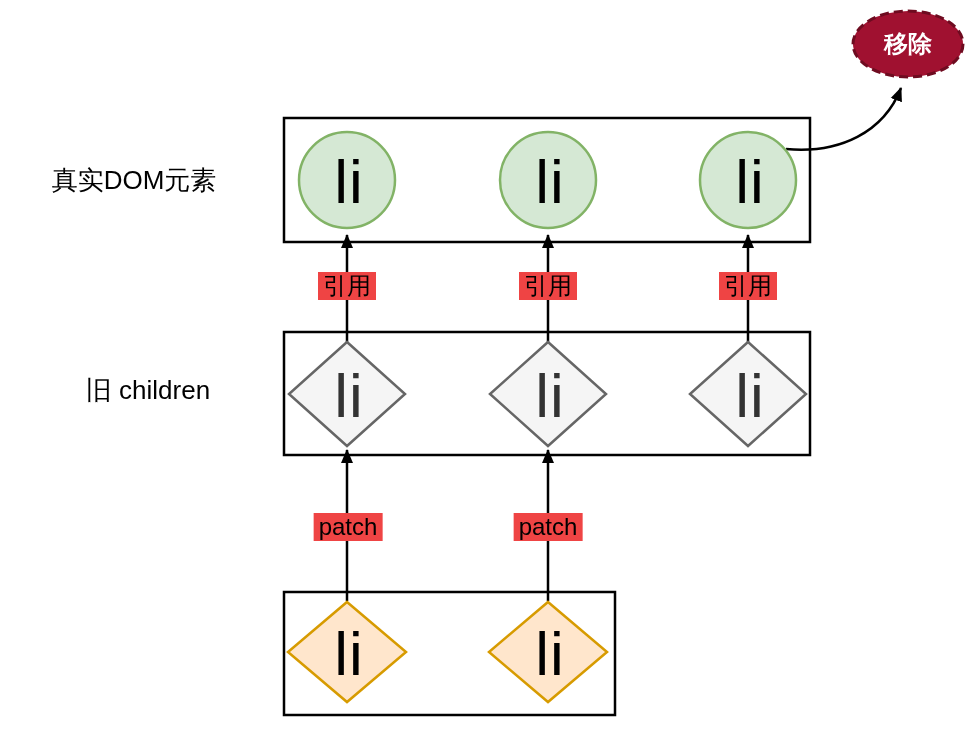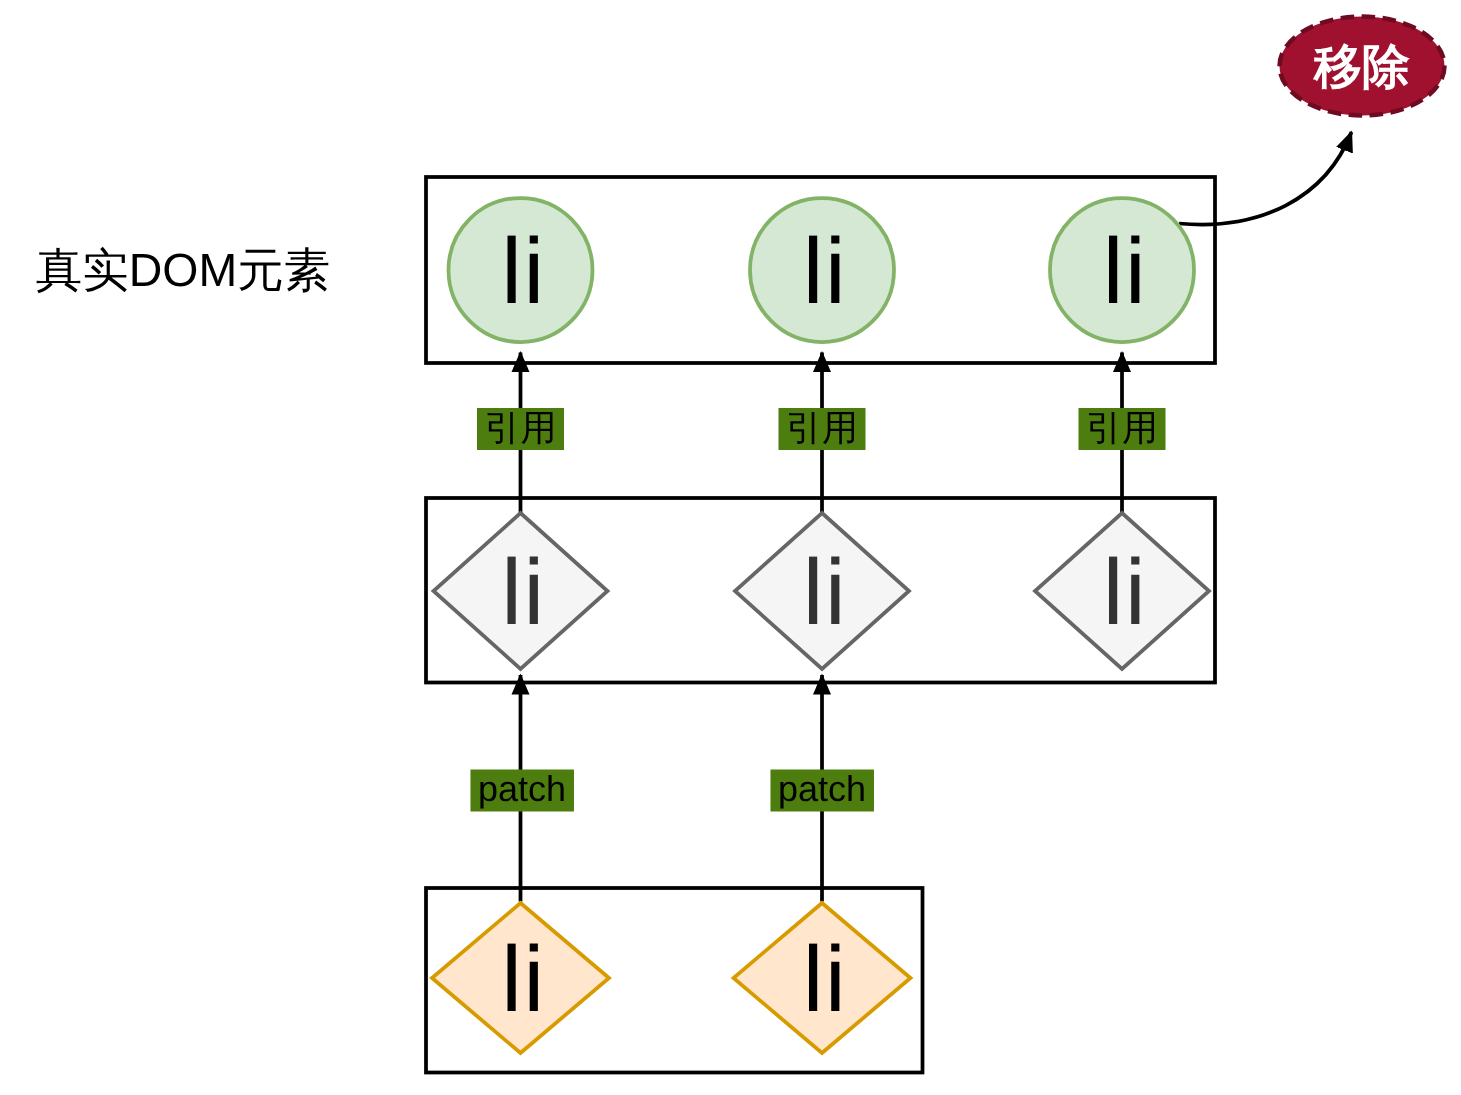--- a/index.html
+++ b/index.html
@@ -57,36 +57,37 @@
   }
   
   .label {
     position: absolute;
     transform: translate(-50%, -50%);
     white-space: nowrap;
     color: #000000;
     line-height: 1;
   }
   .row-label {
-    font-size: 31px;
+    font-size: 26px;
+    margin-left: 12px;
   }
   .li-label {
     font-size: 62px;
     letter-spacing: 1px;
   }
   .li-old {
     color: #333333;
   }
   .edge-label {
     font-size: 24px;
-    background: #4d7c0f;
+    background: #ef4444;
     padding: 2px 5px;
   }
   .remove-label {
-    font-size: 32px;
+    font-size: 24px;
     font-weight: bold;
     color: #ffffff;
   }
 </style>
 </head>
 <body>
 
 <div id="canvas">
 
   <svg id="diagram-svg" width="974" height="730" viewBox="0 0 974 730">
@@ -117,20 +118,21 @@
     <polygon class="old-diamond" points="548,342 606,394 548,446 490,394"></polygon>
     <polygon class="old-diamond" points="748,342 806,394 748,446 690,394"></polygon>
 
     <polygon class="new-diamond" points="347,602 406,652 347,702 288,652"></polygon>
     <polygon class="new-diamond" points="548,602 607,652 548,702 489,652"></polygon>
 
     <ellipse class="remove-cloud" cx="908" cy="44" rx="55" ry="33"></ellipse>
   </svg>
 
   <div class="label row-label" style="left:122px; top:180px;">真实DOM元素</div>
+  <div class="label row-label" style="left:136px; top:390px;">旧 children</div>
 
   <div class="label li-label" style="left:349px; top:182px;">li</div>
   <div class="label li-label" style="left:550px; top:182px;">li</div>
   <div class="label li-label" style="left:750px; top:182px;">li</div>
 
   <div class="label li-label li-old" style="left:349px; top:396px;">li</div>
   <div class="label li-label li-old" style="left:550px; top:396px;">li</div>
   <div class="label li-label li-old" style="left:750px; top:396px;">li</div>
 
   <div class="label li-label" style="left:349px; top:654px;">li</div>

